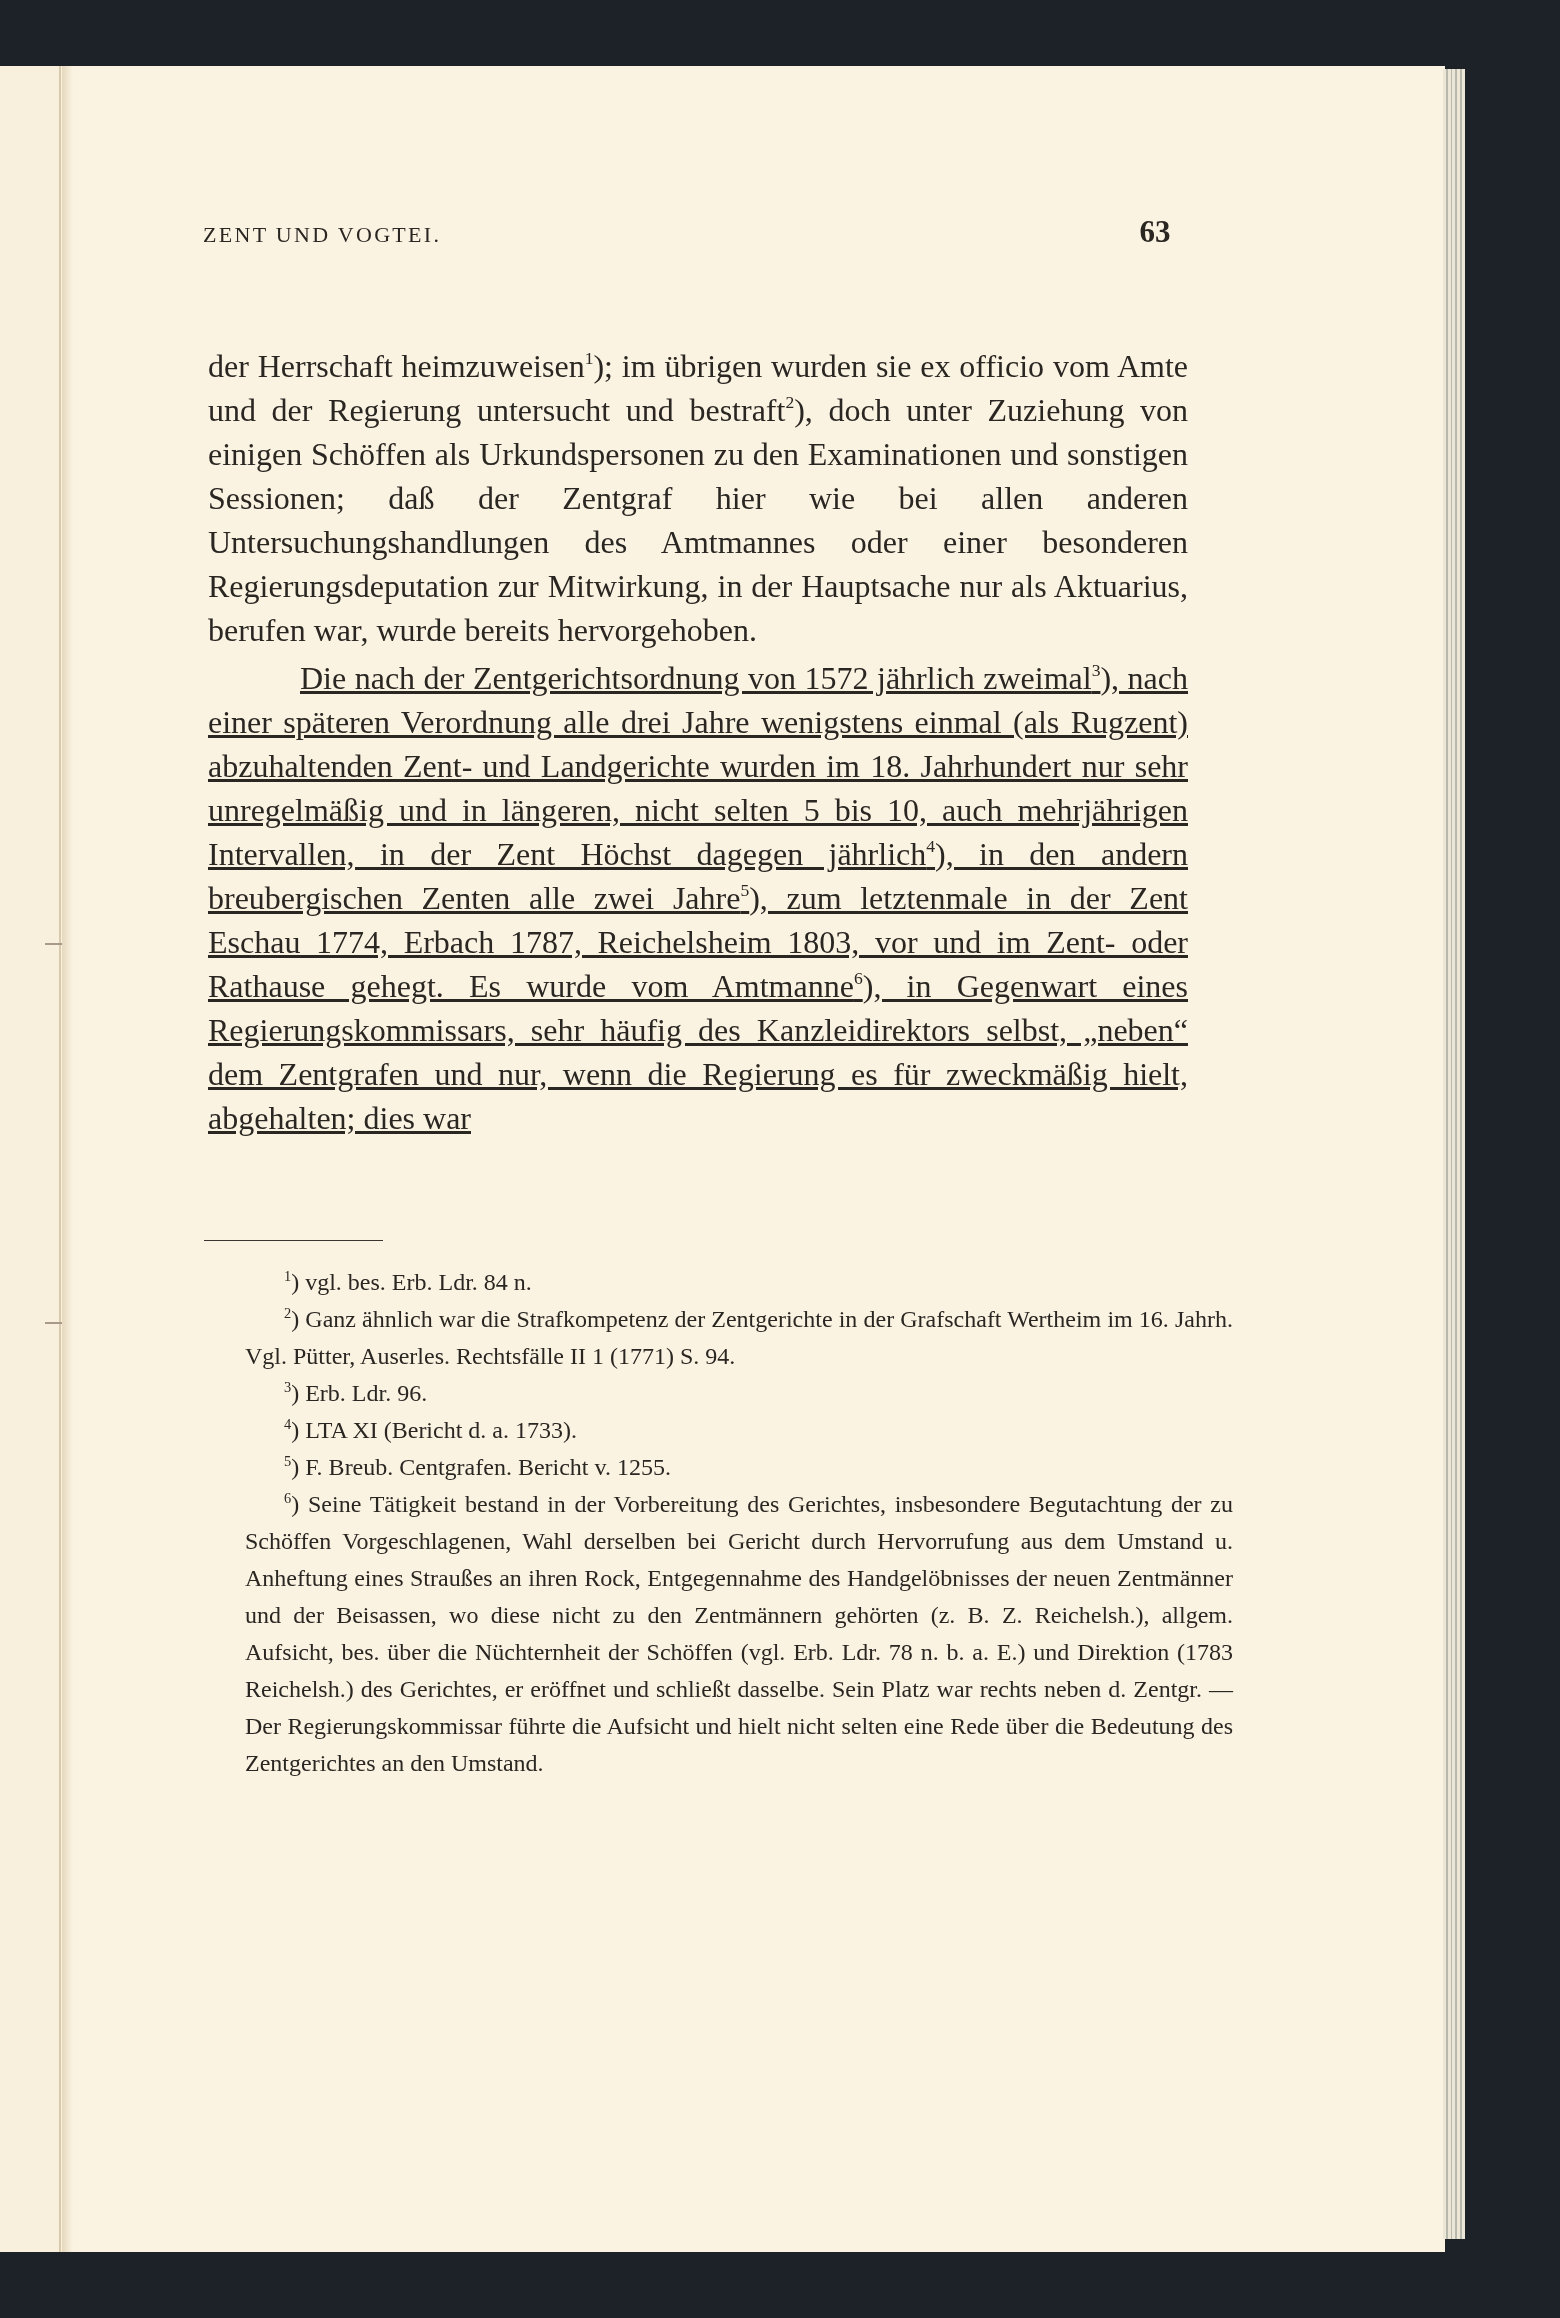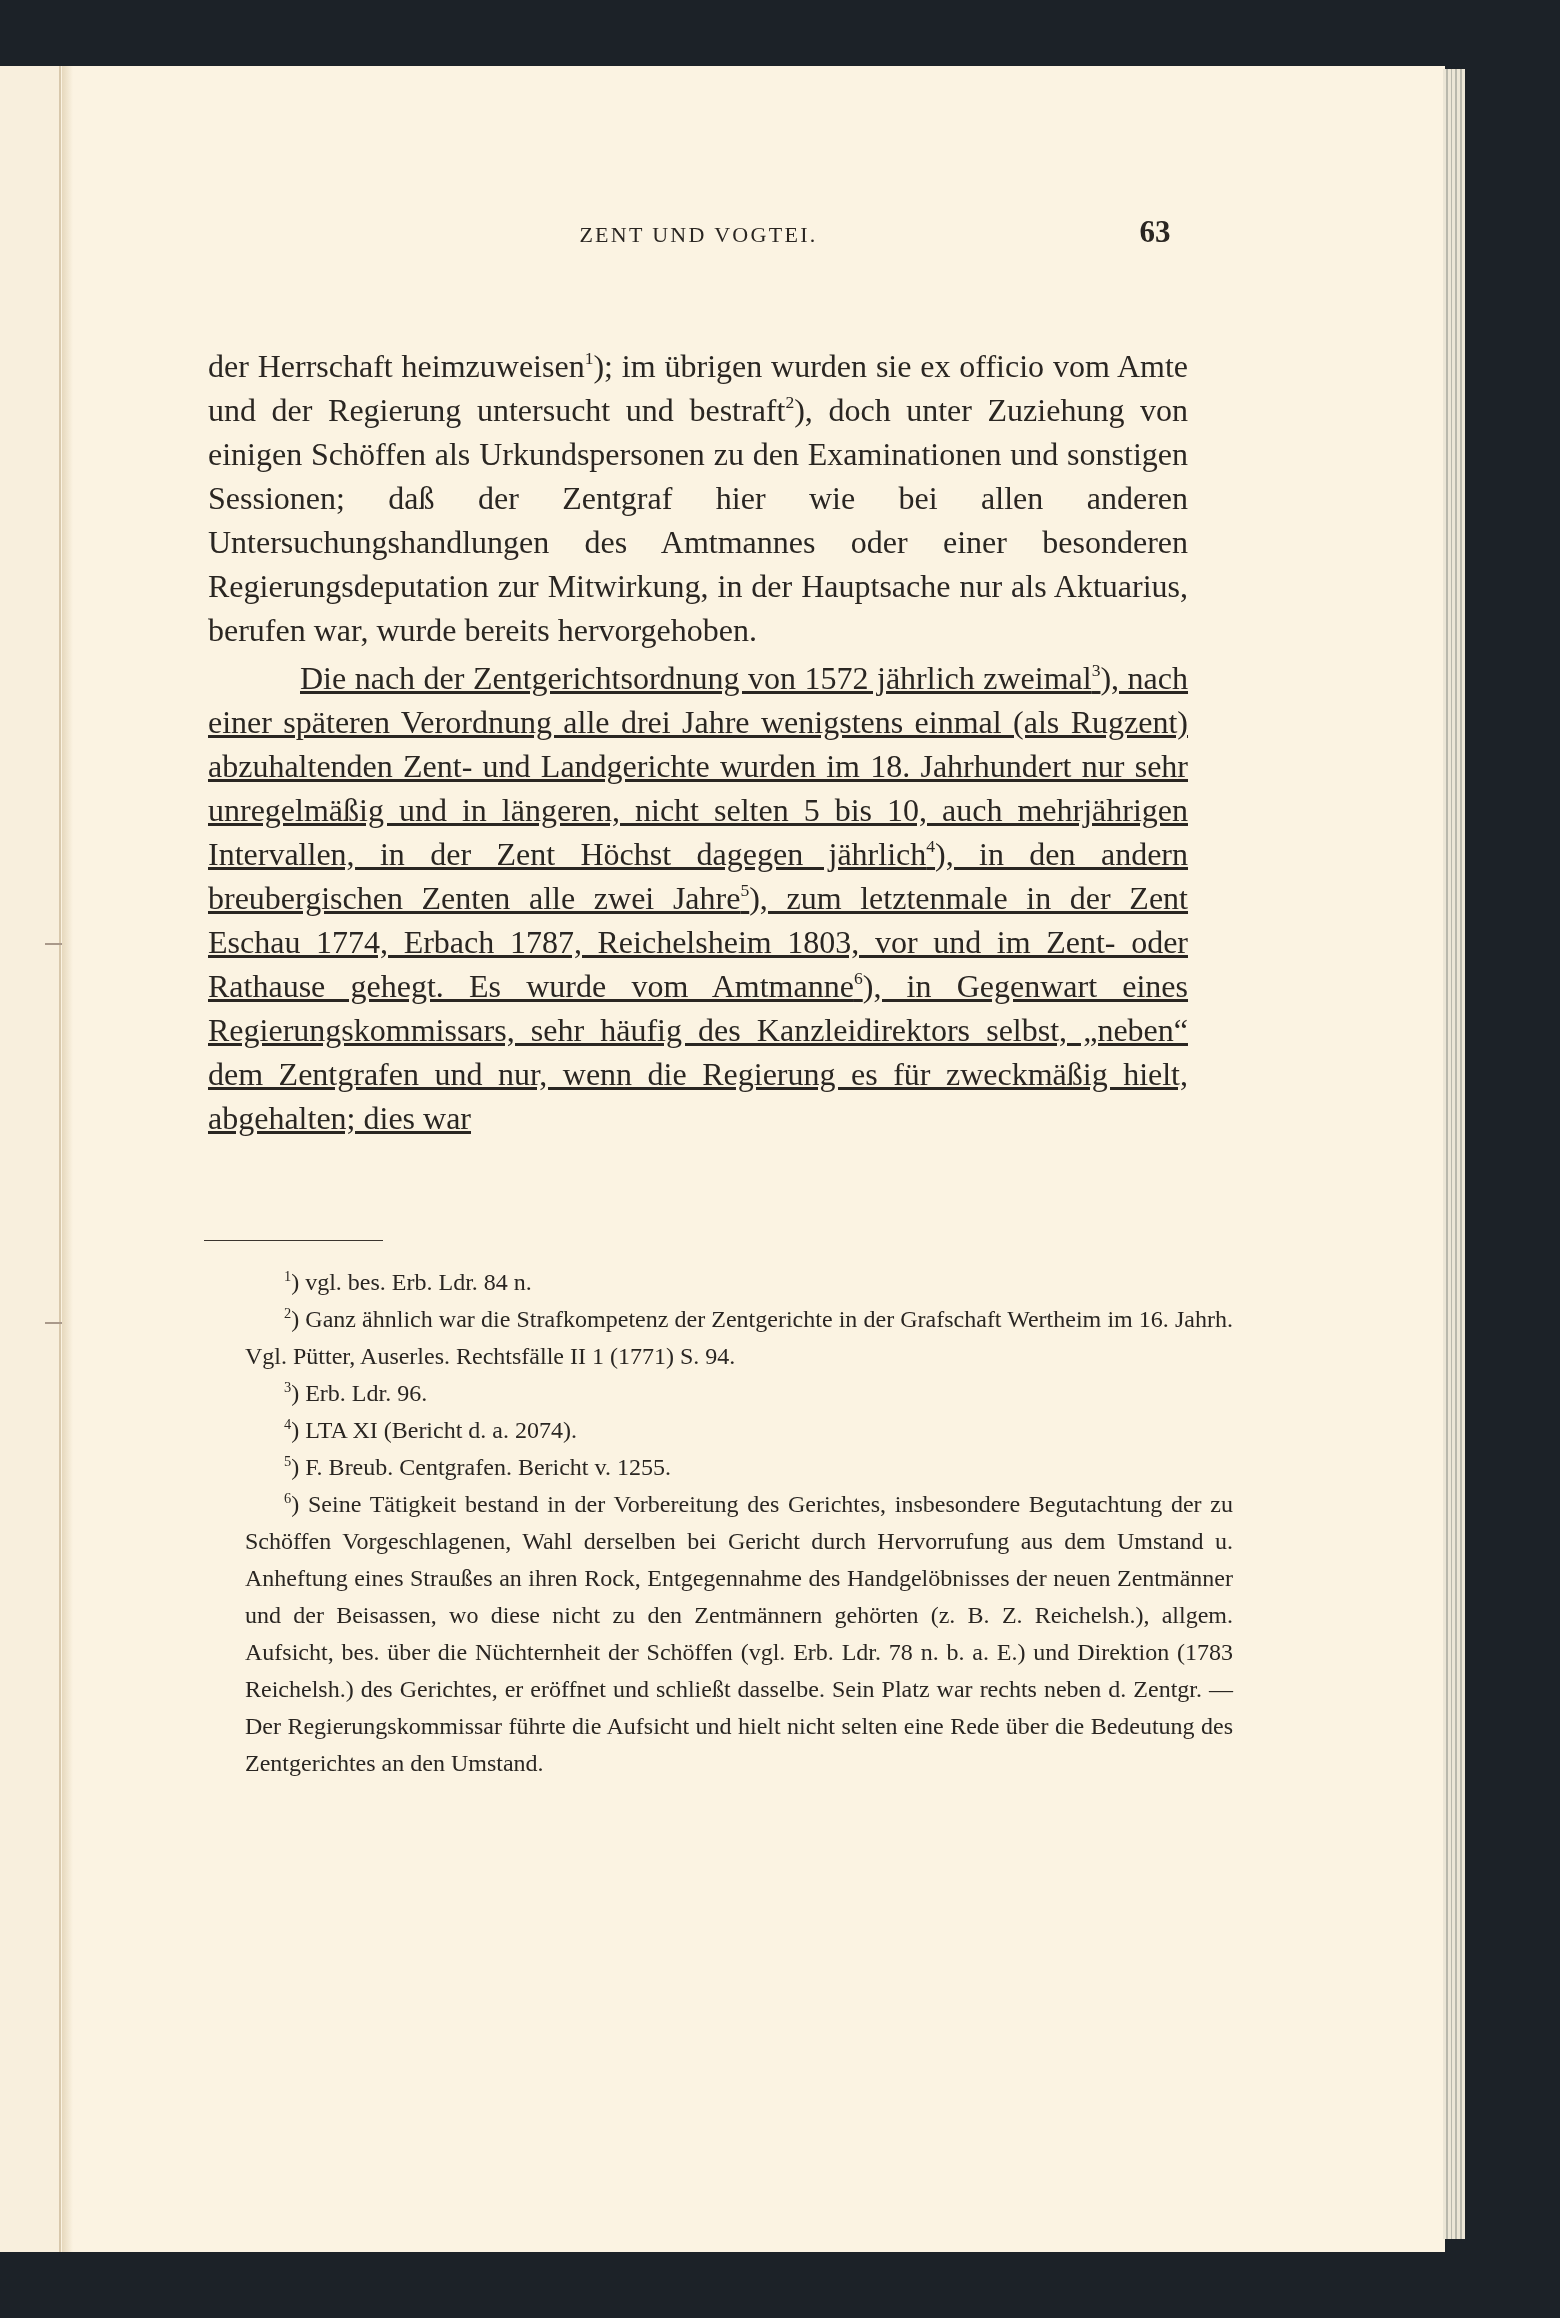--- a/index.html
+++ b/index.html
@@ -26,21 +26,21 @@
       background: linear-gradient(to right, #e6d8bd, rgba(251,243,226,0));
     }
     .page-edges {
       position: absolute; top: 3.1px; right: -20px; width: 22px; height: 2170px;
       background: repeating-linear-gradient(to right, #ece6d6 0 3.1px, #b9b8ac 3.1px 4.7px);
     }
     .running-head {
       position: absolute; top: 214px; left: 203px; width: 991px; height: 39px;
     }
     .running-head .title {
-      position: absolute; left: 0; right: 0; text-align: center;
+      position: absolute; left: 0; right: 0; text-align: left;
       font-size: 22px; letter-spacing: 2.3px; top: 7.8px;
     }
     .running-head .pageno {
       position: absolute; right: 23.4px; top: 0px; font-size: 31px; font-weight: bold;
     }
     .body-text {
       position: absolute; left: 204px; top: 340px; width: 988px;
       font-size: 32px; line-height: 44px;
       text-align: justify; text-align-last: left;
     }
@@ -82,17 +82,17 @@
   <p><span>der Herrschaft heimzuweisen</span><sup>1</sup><span>); im übrigen wurden sie ex officio vom Amte und der Regierung untersucht und bestraft</span><sup>2</sup><span>), doch unter Zuziehung von einigen Schöffen als Urkundspersonen zu den Examinationen und sonstigen Sessionen; daß der Zentgraf hier wie bei allen anderen Untersuchungshandlungen des Amtmannes oder einer besonderen Regierungsdeputation zur Mitwirkung, in der Hauptsache nur als Aktuarius, berufen war, wurde bereits hervorgehoben.</span></p>
   <p class="indent"><span>Die nach der Zentgerichtsordnung von 1572 jährlich zweimal</span><sup>3</sup><span>), nach einer späteren Verordnung alle drei Jahre wenigstens einmal (als Rugzent) abzuhaltenden Zent- und Landgerichte wurden im 18. Jahrhundert nur sehr unregelmäßig und in längeren, nicht selten 5 bis 10, auch mehrjährigen Intervallen, in der Zent Höchst dagegen jährlich</span><sup>4</sup><span>), in den andern breubergischen Zenten alle zwei Jahre</span><sup>5</sup><span>), zum letztenmale in der Zent Eschau 1774, Erbach 1787, Reichelsheim 1803, vor und im Zent- oder Rathause gehegt. Es wurde vom Amtmanne</span><sup>6</sup><span>), in Gegenwart eines Regierungskommissars, sehr häufig des Kanzleidirektors selbst, „neben“ dem Zentgrafen und nur, wenn die Regierung es für zweckmäßig hielt, abgehalten; dies war</span></p>
 </div>
 
 <div class="footnote-rule"></div>
 
 <div class="footnotes">
   <p><span class="fn-mark">1</span><span>) vgl. bes. Erb. Ldr. 84 n.</span></p>
   <p><span class="fn-mark">2</span><span>) Ganz ähnlich war die Strafkompetenz der Zentgerichte in der Grafschaft Wertheim im 16. Jahrh. Vgl. Pütter, Auserles. Rechtsfälle II 1 (1771) S. 94.</span></p>
   <p><span class="fn-mark">3</span><span>) Erb. Ldr. 96.</span></p>
-  <p><span class="fn-mark">4</span><span>) LTA XI (Bericht d. a. 2074).</span></p>
+  <p><span class="fn-mark">4</span><span>) LTA XI (Bericht d. a. 1733).</span></p>
   <p><span class="fn-mark">5</span><span>) F. Breub. Centgrafen. Bericht v. 1255.</span></p>
   <p><span class="fn-mark">6</span><span>) Seine Tätigkeit bestand in der Vorbereitung des Gerichtes, insbesondere Begutachtung der zu Schöffen Vorgeschlagenen, Wahl derselben bei Gericht durch Hervorrufung aus dem Umstand u. Anheftung eines Straußes an ihren Rock, Entgegennahme des Handgelöbnisses der neuen Zentmänner und der Beisassen, wo diese nicht zu den Zentmännern gehörten (z. B. Z. Reichelsh.), allgem. Aufsicht, bes. über die Nüchternheit der Schöffen (vgl. Erb. Ldr. 78 n. b. a. E.) und Direktion (1783 Reichelsh.) des Gerichtes, er eröffnet und schließt dasselbe. Sein Platz war rechts neben d. Zentgr. — Der Regierungskommissar führte die Aufsicht und hielt nicht selten eine Rede über die Bedeutung des Zentgerichtes an den Umstand.</span></p>
 </div>
 
 
 </body></html>

